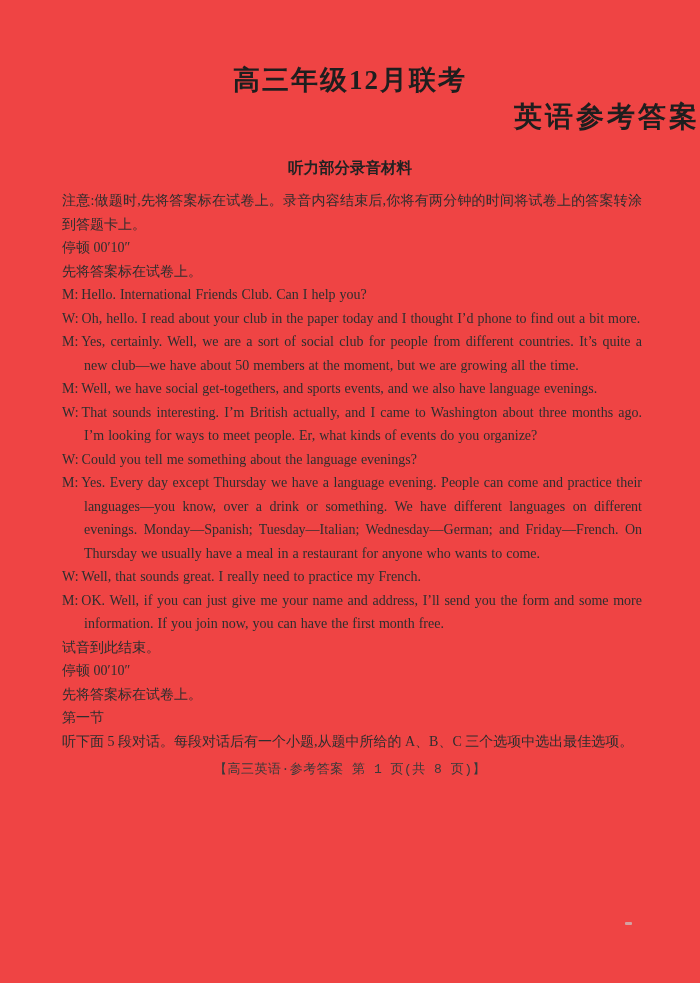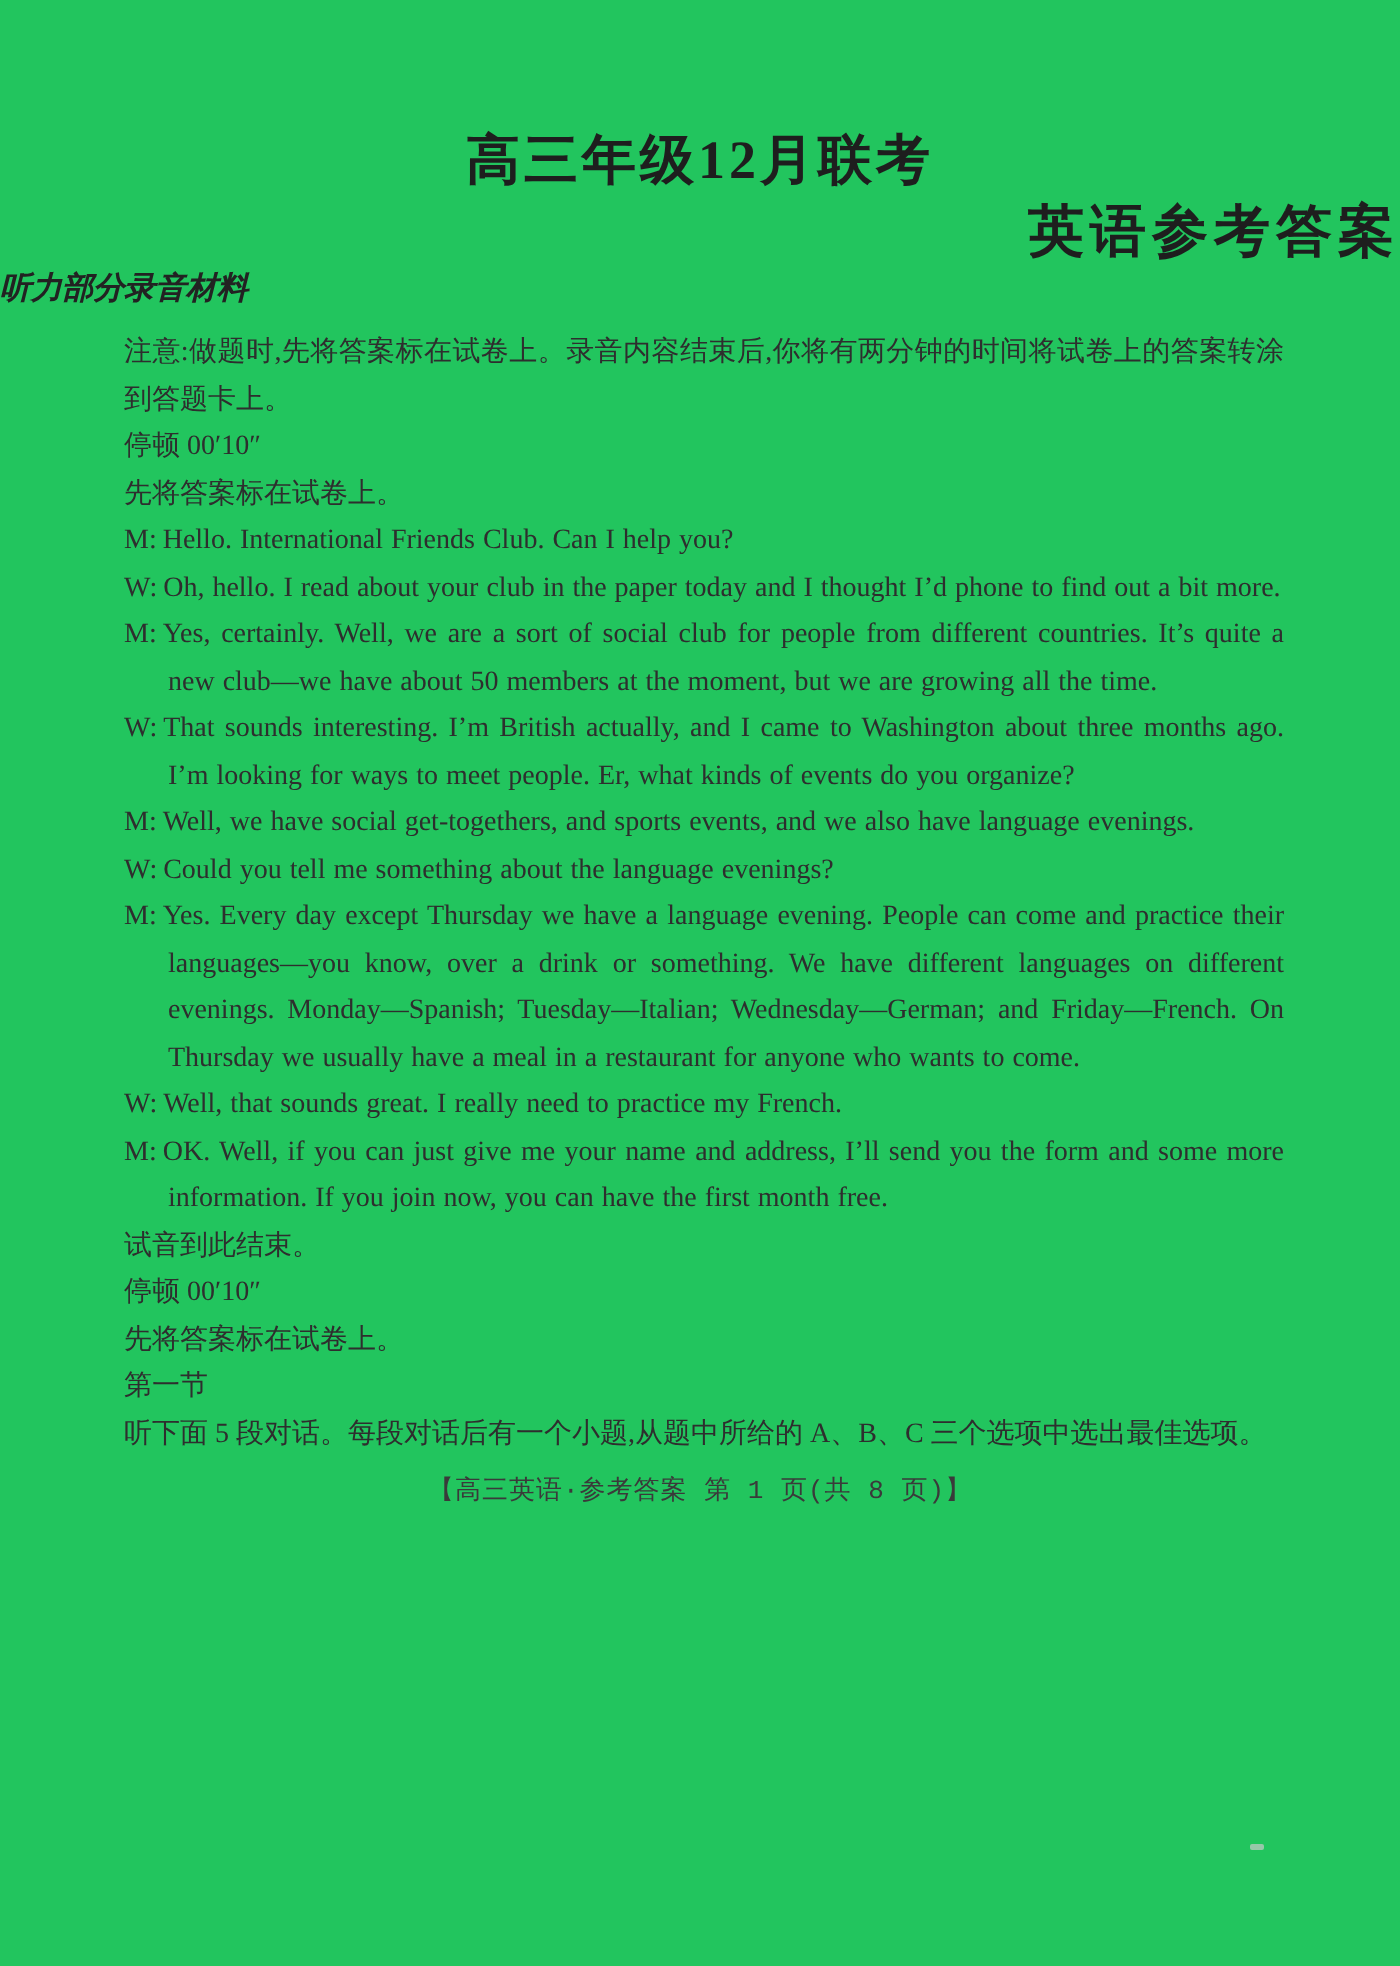--- a/index.html
+++ b/index.html
@@ -5,21 +5,21 @@
   html, body { margin: 0; padding: 0; }
   body {
     width: 700px; height: 983px;
     background: #f6f6f4;
     font-family: "Liberation Serif", "DejaVu Serif", serif;
     overflow: hidden;
   }
   .page {
     position: relative;
     width: 700px; height: 983px;
-    background: #22c55e;
+    background: #ef4444;
     color: #2b2b2b;
     box-sizing: border-box;
     padding-top: 64px;
   }
   .title1 {
     text-align: center;
     font-size: 27px;
     font-weight: bold;
     letter-spacing: 2px;
     color: #1e1e1e;
@@ -28,24 +28,25 @@
   .title2 {
     text-align: right;
     font-size: 28px;
     font-weight: bold;
     letter-spacing: 3px;
     color: #1e1e1e;
     line-height: 34px;
     margin-top: 4px;
   }
   .section-heading {
+    text-align: center;
     font-size: 15.5px;
     font-weight: bold;
     color: #222;
-    font-style: italic;
+    margin-top: 24px;
   }
   .body-text {
     margin: 10px 58px 0 62px;
     font-size: 14px;
     line-height: 23.5px;
     text-align: justify;
     color: #2e2e2e;
   }
   .body-text p { margin: 0; }
   .dlg {
@@ -82,22 +83,22 @@
 
   <div class="body-text">
 
     <p>注意:做题时,先将答案标在试卷上。录音内容结束后,你将有两分钟的时间将试卷上的答案转涂到答题卡上。</p>
     <p>停顿 00′10″</p>
     <p>先将答案标在试卷上。</p>
 
     <p class="dlg"><span class="spk">M:</span><span>Hello. International Friends Club. Can I help you?</span></p>
     <p class="dlg"><span class="spk">W:</span><span>Oh, hello. I read about your club in the paper today and I thought I’d phone to find out a bit more.</span></p>
     <p class="dlg"><span class="spk">M:</span><span>Yes, certainly. Well, we are a sort of social club for people from different countries. It’s quite a new club—we have about 50 members at the moment, but we are growing all the time.</span></p>
+    <p class="dlg"><span class="spk">M:</span><span>Well, we have social get-togethers, and sports events, and we also have language evenings.</span></p>
     <p class="dlg"><span class="spk">W:</span><span>That sounds interesting. I’m British actually, and I came to Washington about three months ago. I’m looking for ways to meet people. Er, what kinds of events do you organize?</span></p>
-    <p class="dlg"><span class="spk">M:</span><span>Well, we have social get-togethers, and sports events, and we also have language evenings.</span></p>
     <p class="dlg"><span class="spk">W:</span><span>Could you tell me something about the language evenings?</span></p>
     <p class="dlg"><span class="spk">M:</span><span>Yes. Every day except Thursday we have a language evening. People can come and practice their languages—you know, over a drink or something. We have different languages on different evenings. Monday—Spanish; Tuesday—Italian; Wednesday—German; and Friday—French. On Thursday we usually have a meal in a restaurant for anyone who wants to come.</span></p>
     <p class="dlg"><span class="spk">W:</span><span>Well, that sounds great. I really need to practice my French.</span></p>
     <p class="dlg"><span class="spk">M:</span><span>OK. Well, if you can just give me your name and address, I’ll send you the form and some more information. If you join now, you can have the first month free.</span></p>
 
     <p>试音到此结束。</p>
     <p>停顿 00′10″</p>
     <p>先将答案标在试卷上。</p>
     <p>第一节</p>
     <p>听下面 5 段对话。每段对话后有一个小题,从题中所给的 A、B、C 三个选项中选出最佳选项。</p>

